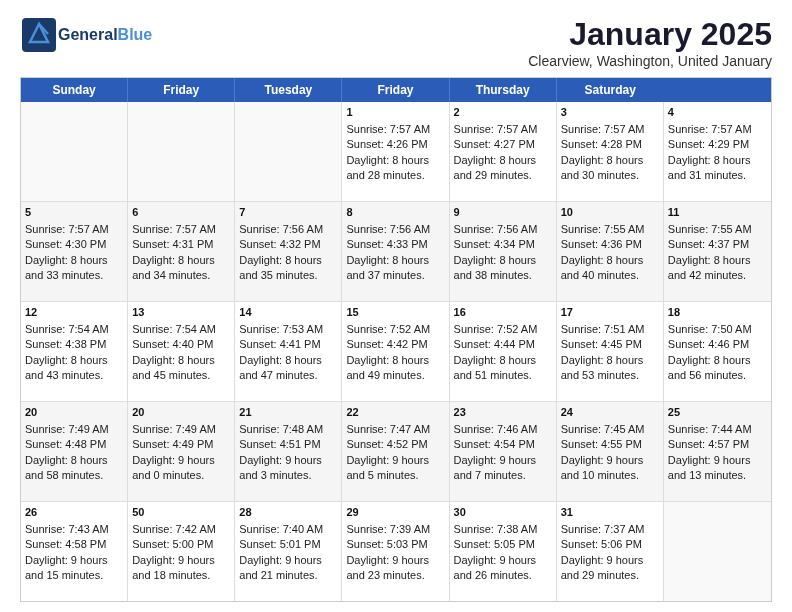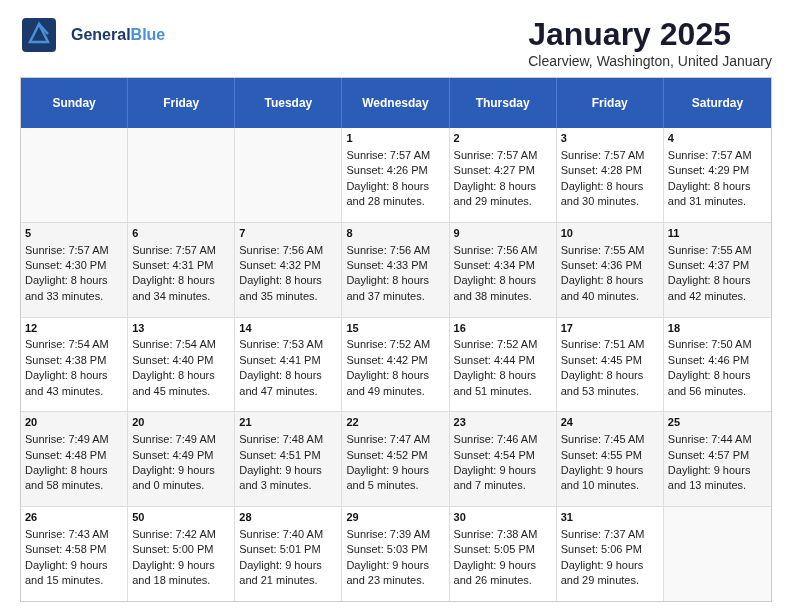--- a/index.html
+++ b/index.html
@@ -19,28 +19,28 @@
     }
     .header {
       display: flex;
       align-items: flex-start;
       justify-content: space-between;
       margin-bottom: 8px;
     }
     .logo {
       display: flex;
       align-items: center;
-      gap: 13px;
+      gap: 0;
     }
     .logo-icon {
       width: 38px;
       height: 38px;
     }
     .title-block {
-      text-align: left;
+      text-align: right;
     }
     .main-title {
       font-size: 32px;
       font-weight: bold;
       color: #1a1a2e;
     }
     .subtitle {
       font-size: 14px;
       color: #333;
     }
@@ -53,21 +53,21 @@
     .cal-header {
       display: grid;
       grid-template-columns: repeat(7, 1fr);
       background: #2b5cb8;
     }
     .cal-header-cell {
       color: #fff;
       font-size: 12px;
       font-weight: bold;
       text-align: center;
-      padding: 18px 2px;
+      padding: 5px 2px;
       border-right: 1px solid #4a7ad4;
     }
     .cal-header-cell:last-child { border-right: none; }
     .cal-body {
       flex: 1;
       display: flex;
       flex-direction: column;
     }
     .cal-row {
       display: grid;
@@ -121,23 +121,22 @@
       <div class="main-title">January 2025</div>
       <div class="subtitle">Clearview, Washington, United January</div>
     </div>
   </div>
 
   <div class="calendar">
     <div class="cal-header">
     <div class="cal-header-cell">Sunday</div>
         <div class="cal-header-cell">Friday</div>
         <div class="cal-header-cell">Tuesday</div>
-        <div class="cal-header-cell">Wednesday</div>
+        <div class="cal-header-cell">Friday</div>
         <div class="cal-header-cell">Thursday</div>
-        <div class="cal-header-cell">Friday</div>
         <div class="cal-header-cell">Saturday</div>
       </div>
     <div class="cal-body">
     <div class="cal-row">
           <div class="cal-cell empty"></div>
           <div class="cal-cell empty"></div>
           <div class="cal-cell empty"></div>
           <div class="cal-cell">
             <div class="day-num">1</div>
             <div class="cell-text">Sunrise: 7:57 AM<br>Sunset: 4:26 PM<br>Daylight: 8 hours<br>and 28 minutes.</div>

